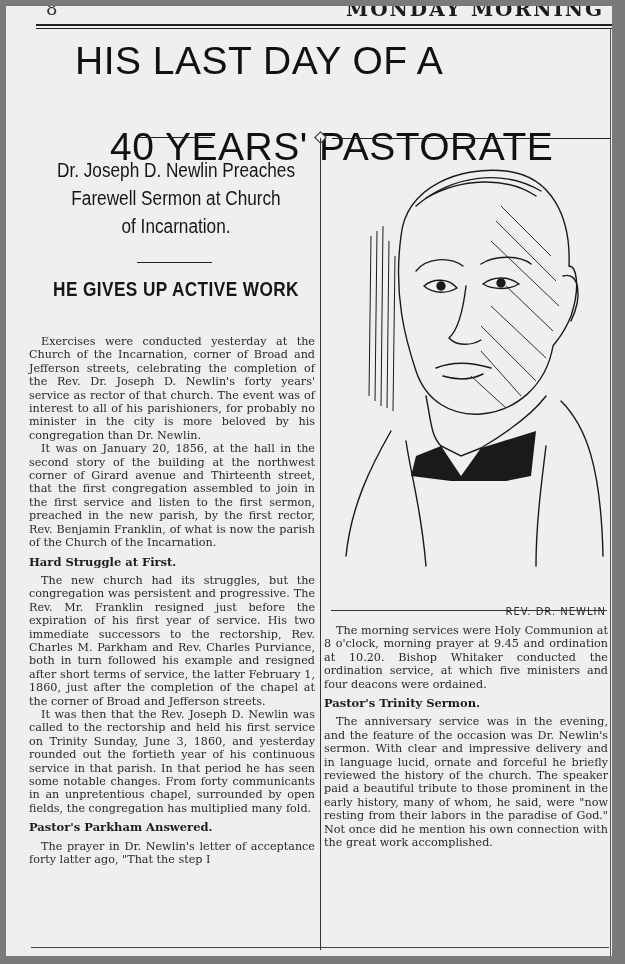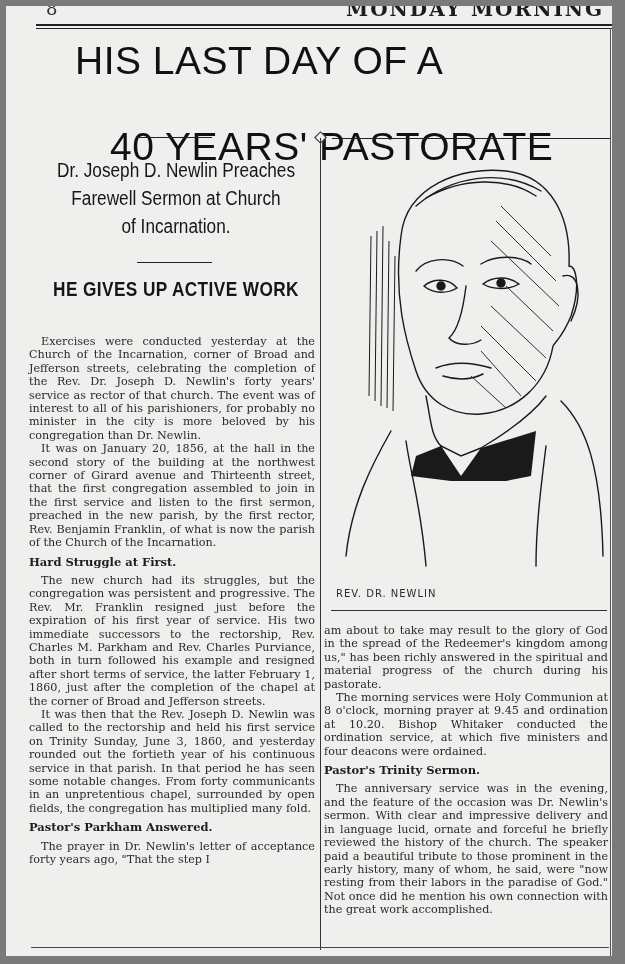--- a/index.html
+++ b/index.html
@@ -77,21 +77,21 @@
       position: absolute; left: 310px; top: 127px; width: 7px; height: 7px;
       border: 1.5px solid #222; background: #efefed; transform: rotate(45deg);
     }
     .top-rule-right {
       position: absolute; left: 326px; top: 132px; width: 278px; border-top: 1.5px solid #222;
     }
     .portrait {
       position: absolute; left: 325px; top: 140px; width: 280px; height: 430px;
     }
     .caption {
-      position: absolute; left: 330px; top: 582px; width: 270px; text-align: left;
+      position: absolute; left: 330px; top: 600px; width: 270px; text-align: right;
       font-family: "DejaVu Sans", sans-serif; font-size: 10px; letter-spacing: 1px; color: #2a2a2a;
     }
     .caption-rule {
       position: absolute; left: 325px; top: 604px; width: 276px; border-top: 1.5px solid #333;
     }
     .bottom-rule {
       position: absolute; left: 25px; top: 941px; width: 578px; border-top: 1px solid #444;
     }
     .right-edge {
       position: absolute; left: 604px; top: 22px; height: 930px; border-left: 1px solid #555;
@@ -182,24 +182,23 @@
   <div class="caption">REV. DR. NEWLIN</div>
   <div class="caption-rule"></div>
 
   <div class="col col-left">
     <p>Exercises were conducted yesterday at the Church of the Incarnation, corner of Broad and Jefferson streets, celebrating the completion of the Rev. Dr. Joseph D. Newlin's forty years' service as rector of that church. The event was of interest to all of his parishioners, for probably no minister in the city is more beloved by his congregation than Dr. Newlin.</p>
     <p>It was on January 20, 1856, at the hall in the second story of the building at the northwest corner of Girard avenue and Thirteenth street, that the first congregation assembled to join in the first service and listen to the first sermon, preached in the new parish, by the first rector, Rev. Benjamin Franklin, of what is now the parish of the Church of the Incarnation.</p>
     <p class="subhead">Hard Struggle at First.</p>
     <p>The new church had its struggles, but the congregation was persistent and progressive. The Rev. Mr. Franklin resigned just before the expiration of his first year of service. His two immediate successors to the rectorship, Rev. Charles M. Parkham and Rev. Charles Purviance, both in turn followed his example and resigned after short terms of service, the latter February 1, 1860, just after the completion of the chapel at the corner of Broad and Jefferson streets.</p>
     <p>It was then that the Rev. Joseph D. Newlin was called to the rectorship and held his first service on Trinity Sunday, June 3, 1860, and yesterday rounded out the fortieth year of his continuous service in that parish. In that period he has seen some notable changes. From forty communicants in an unpretentious chapel, surrounded by open fields, the congregation has multiplied many fold.</p>
     <p class="subhead">Pastor's Parkham Answered.</p>
-    <p>The prayer in Dr. Newlin's letter of acceptance forty years ago, "That the step I</p>
+    <p>The prayer in Dr. Newlin's letter of acceptance forty latter ago, "That the step I</p>
   </div>
 
   <div class="col col-right">
-    <p style="text-indent:0">am about to take may result to the glory of God in the spread of the Redeemer's kingdom among us," has been richly answered in the spiritual and material progress of the church during his pastorate.</p>
     <p>The morning services were Holy Communion at 8 o'clock, morning prayer at 9.45 and ordination at 10.20. Bishop Whitaker conducted the ordination service, at which five ministers and four deacons were ordained.</p>
     <p class="subhead">Pastor's Trinity Sermon.</p>
     <p>The anniversary service was in the evening, and the feature of the occasion was Dr. Newlin's sermon. With clear and impressive delivery and in language lucid, ornate and forceful he briefly reviewed the history of the church. The speaker paid a beautiful tribute to those prominent in the early history, many of whom, he said, were "now resting from their labors in the paradise of God." Not once did he mention his own connection with the great work accomplished.</p>
   </div>
 
   <div class="bottom-rule"></div>
 </div>
 
 </body></html>

